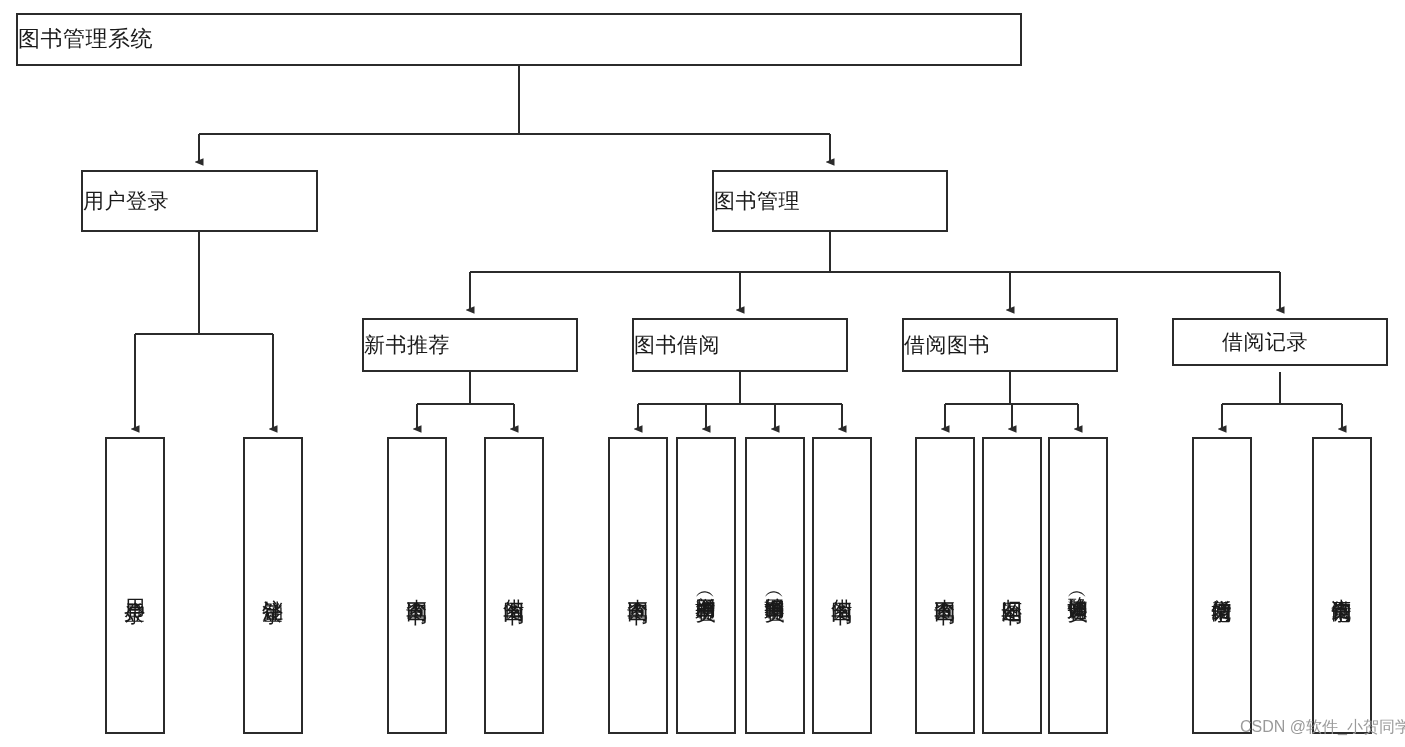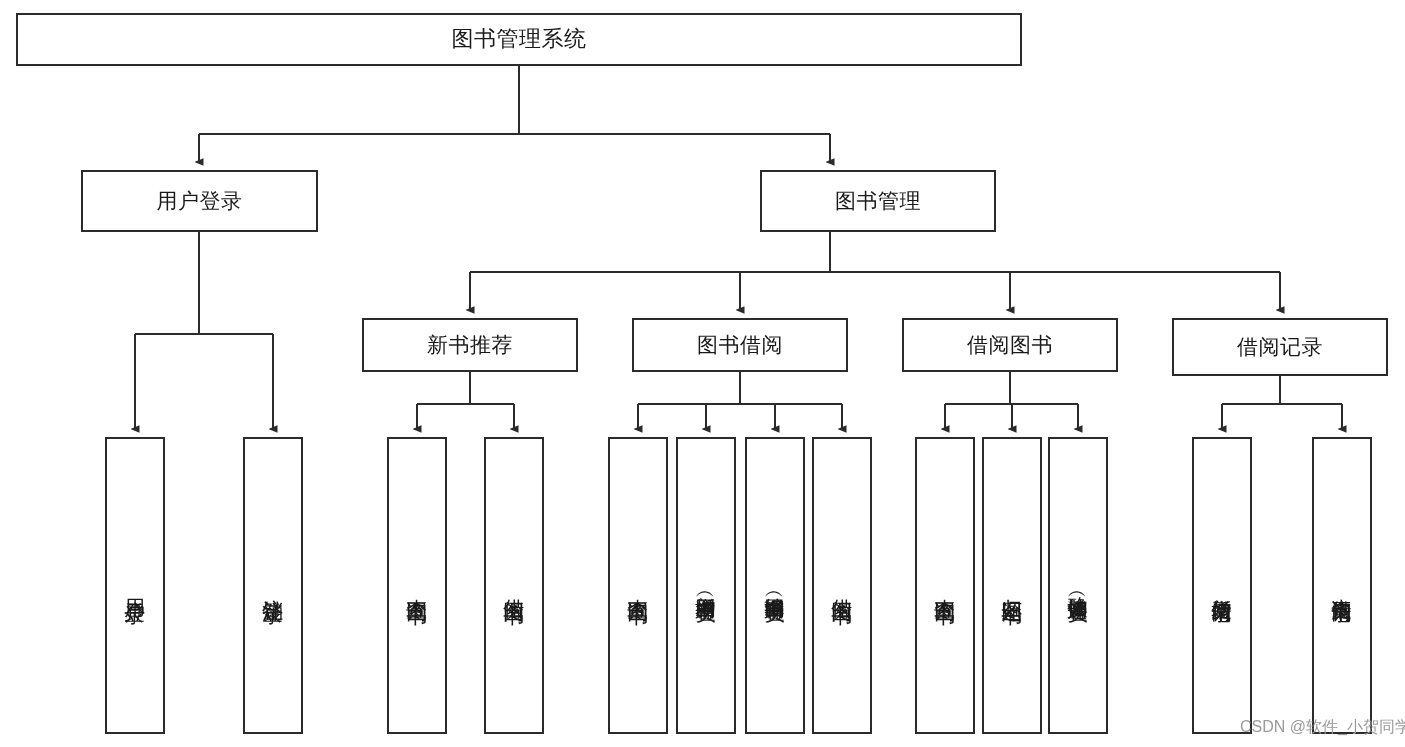--- a/index.html
+++ b/index.html
@@ -26,21 +26,21 @@
     height: 747px;
     pointer-events: none;
   }
   .node {
     position: absolute;
     box-sizing: border-box;
     border: 2px solid #2b2b2b;
     background: #ffffff;
     display: flex;
     align-items: center;
-    justify-content: center;
+    justify-content: flex-start;
     color: #1a1a1a;
   }
   .node-label {
     display: block;
     text-align: center;
     letter-spacing: 0.5px;
     white-space: pre-line;
   }
   
   .node.horiz .node-label {
@@ -133,34 +133,34 @@
     </g>
   </svg>
 
   <div class="node horiz root" style="left:16px; top:13px; width:1006px; height:53px;">
     <span class="node-label">图书管理系统</span>
   </div>
 
   <div class="node horiz" style="left:81px; top:170px; width:237px; height:62px;">
     <span class="node-label">用户登录</span>
   </div>
-  <div class="node horiz" style="left:712px; top:170px; width:236px; height:62px;margin-left:48px;">
+  <div class="node horiz" style="left:712px; top:170px; width:236px; height:62px;">
     <span class="node-label">图书管理</span>
   </div>
 
   <div class="node horiz" style="left:632px; top:318px; width:216px; height:54px;">
     <span class="node-label">图书借阅</span>
   </div>
   <div class="node horiz" style="left:362px; top:318px; width:216px; height:54px;">
     <span class="node-label">新书推荐</span>
   </div>
   <div class="node horiz" style="left:902px; top:318px; width:216px; height:54px;">
     <span class="node-label">借阅图书</span>
   </div>
-  <div class="node horiz" style="left:1172px; top:318px; width:216px; height:58px;">
+  <div class="node horiz" style="left:1172px; top:318px; width:216px; height:48px;padding-left:48px;">
     <span class="node-label">借阅记录</span>
   </div>
 
   <div class="node vert" style="left:105px; top:437px; width:60px; height:297px;">
     <span class="node-label">用户登录</span>
   </div>
   <div class="node vert" style="left:243px; top:437px; width:60px; height:297px;">
     <span class="node-label">注销登录</span>
   </div>
 

